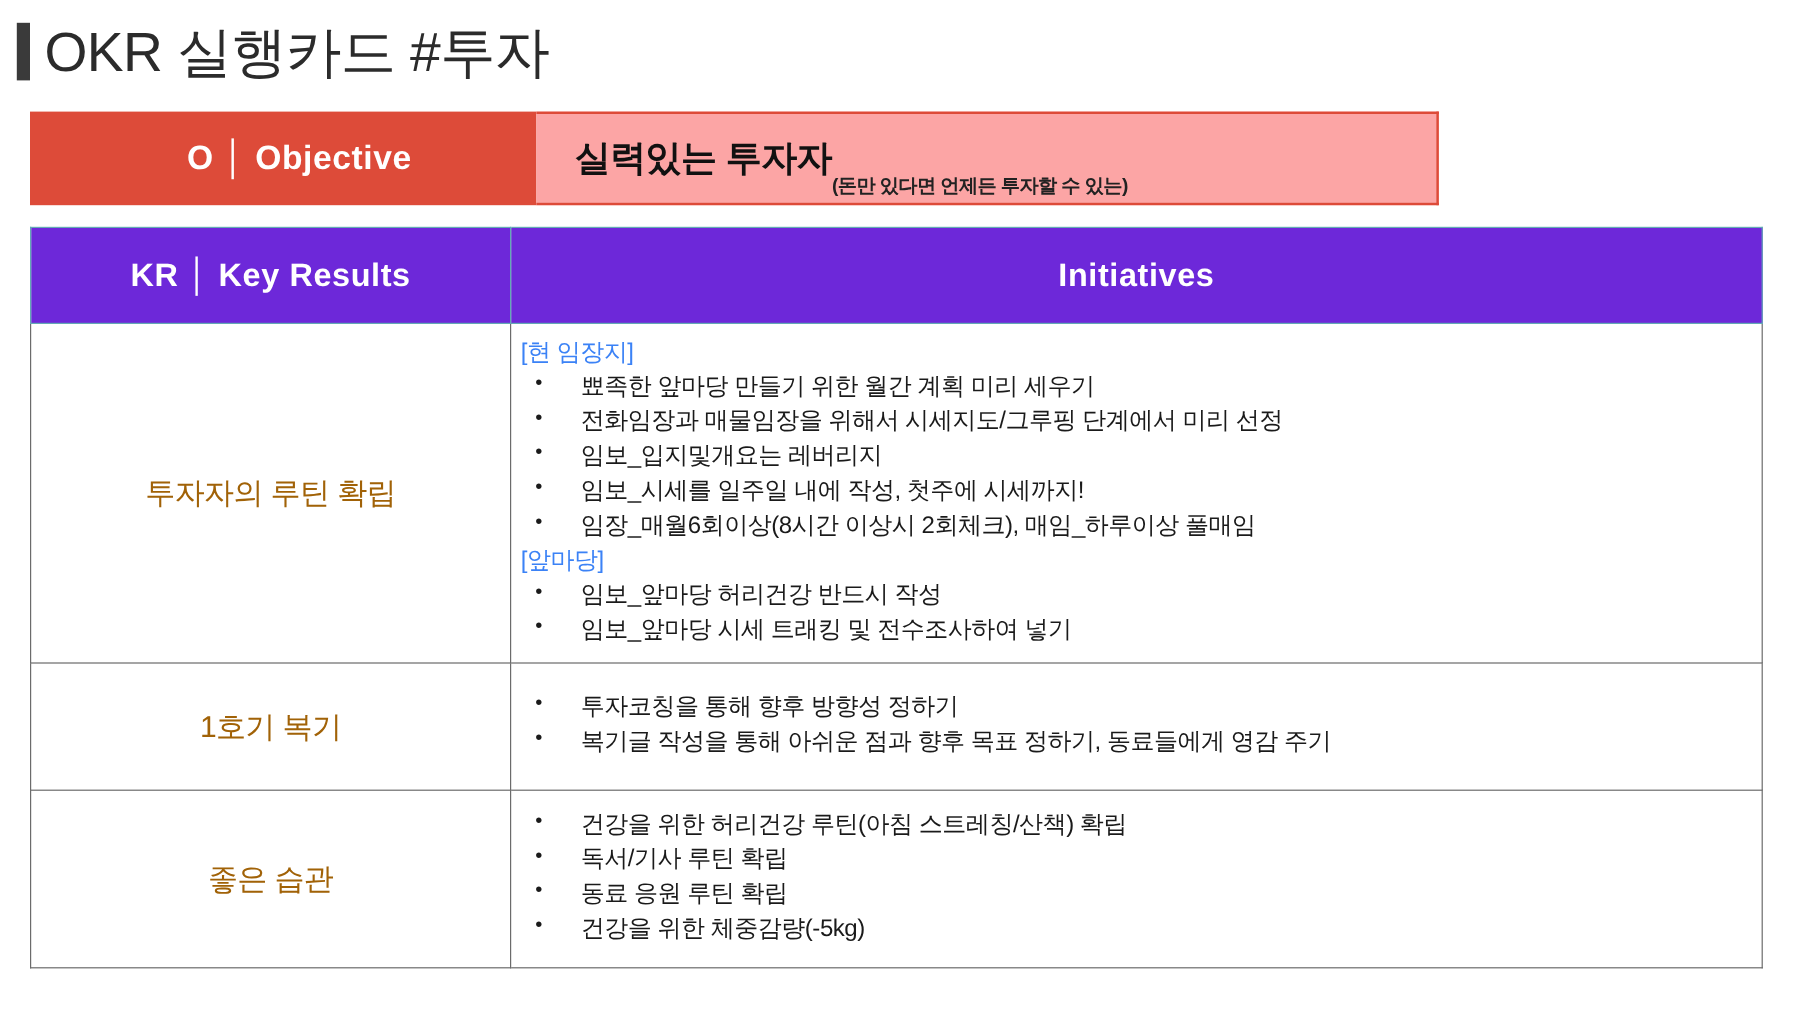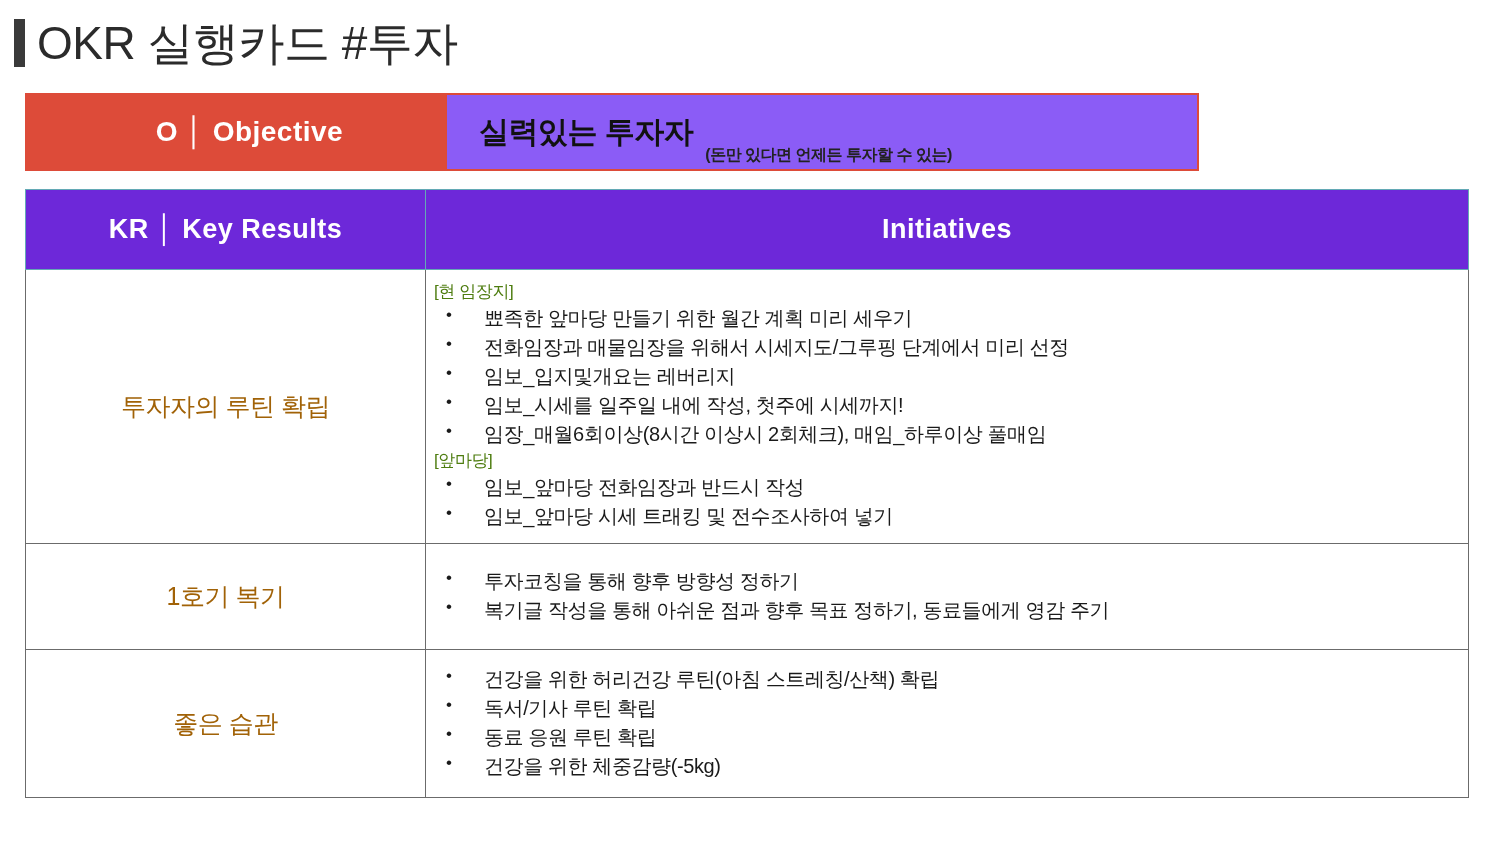--- a/index.html
+++ b/index.html
@@ -62,26 +62,25 @@
     font-size: 28px;
     font-weight: 700;
     letter-spacing: 0.5px;
     box-sizing: border-box;
     padding-left: 27px;
   }
   .objective-value {
     flex: 1;
     border: 2px solid #dd4b39;
     border-left: none;
-    background: #8b5cf6;
+    background: #fca5a5;
     display: flex;
     align-items: center;
     padding-left: 32px;
     box-sizing: border-box;
-    gap: 12px;
   }
   .objective-main {
     font-size: 30px;
     font-weight: 700;
     color: #111111;
     letter-spacing: -0.5px;
   }
   .objective-sub {
     font-size: 16px;
     font-weight: 700;
@@ -120,23 +119,23 @@
     font-weight: 400;
     color: #a16207;
     letter-spacing: -0.5px;
     padding: 6px 4px;
   }
   .kr-init {
     padding: 10px 14px 12px 4px;
     font-size: 0;
   }
   .init-head {
-    font-size: 17px;
+    font-size: 20px;
     line-height: 1.42;
-    color: #4d7c0f;
+    color: #3b82f6;
     padding-left: 4px;
     letter-spacing: -0.4px;
   }
   ul.init-list {
     list-style: none;
     margin: 0;
     padding: 0;
   }
   ul.init-list li {
     position: relative;
@@ -192,21 +191,21 @@
           <div class="init-head">[현 임장지]</div>
           <ul class="init-list">
             <li>뾰족한 앞마당 만들기 위한 월간 계획 미리 세우기</li>
             <li>전화임장과 매물임장을 위해서 시세지도/그루핑 단계에서 미리 선정</li>
             <li>임보_입지및개요는 레버리지</li>
             <li>임보_시세를 일주일 내에 작성, 첫주에 시세까지!</li>
             <li>임장_매월6회이상(8시간 이상시 2회체크), 매임_하루이상 풀매임</li>
           </ul>
           <div class="init-head">[앞마당]</div>
           <ul class="init-list">
-            <li>임보_앞마당 전화임장과 반드시 작성</li>
+            <li>임보_앞마당 허리건강 반드시 작성</li>
             <li>임보_앞마당 시세 트래킹 및 전수조사하여 넣기</li>
           </ul>
         </td>
       </tr>
 
       <tr class="row-mid">
         <td class="kr-name">1호기 복기</td>
         <td class="kr-init">
           <ul class="init-list">
             <li>투자코칭을 통해 향후 방향성 정하기</li>

